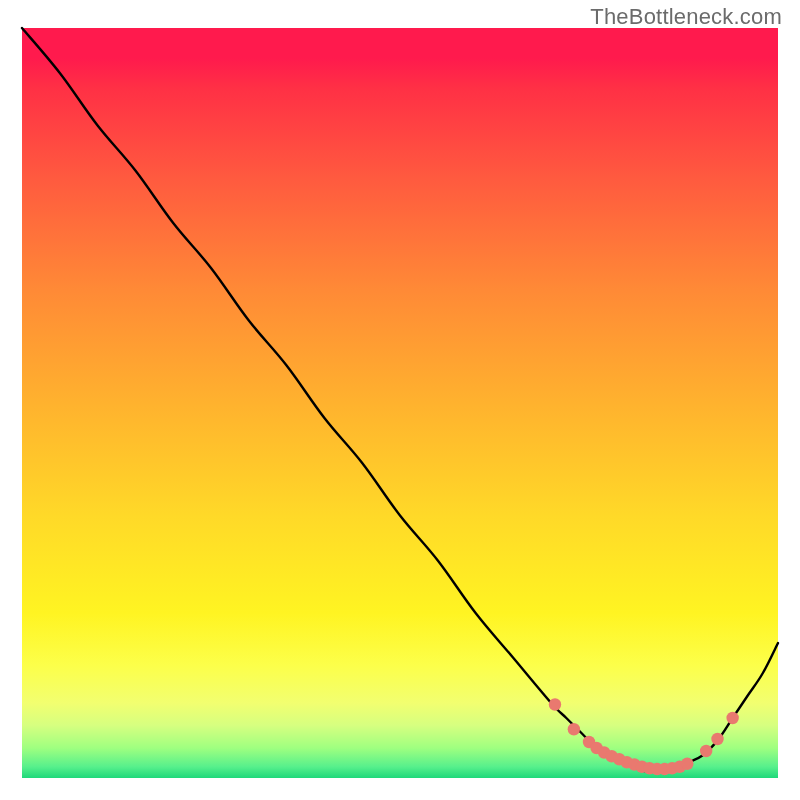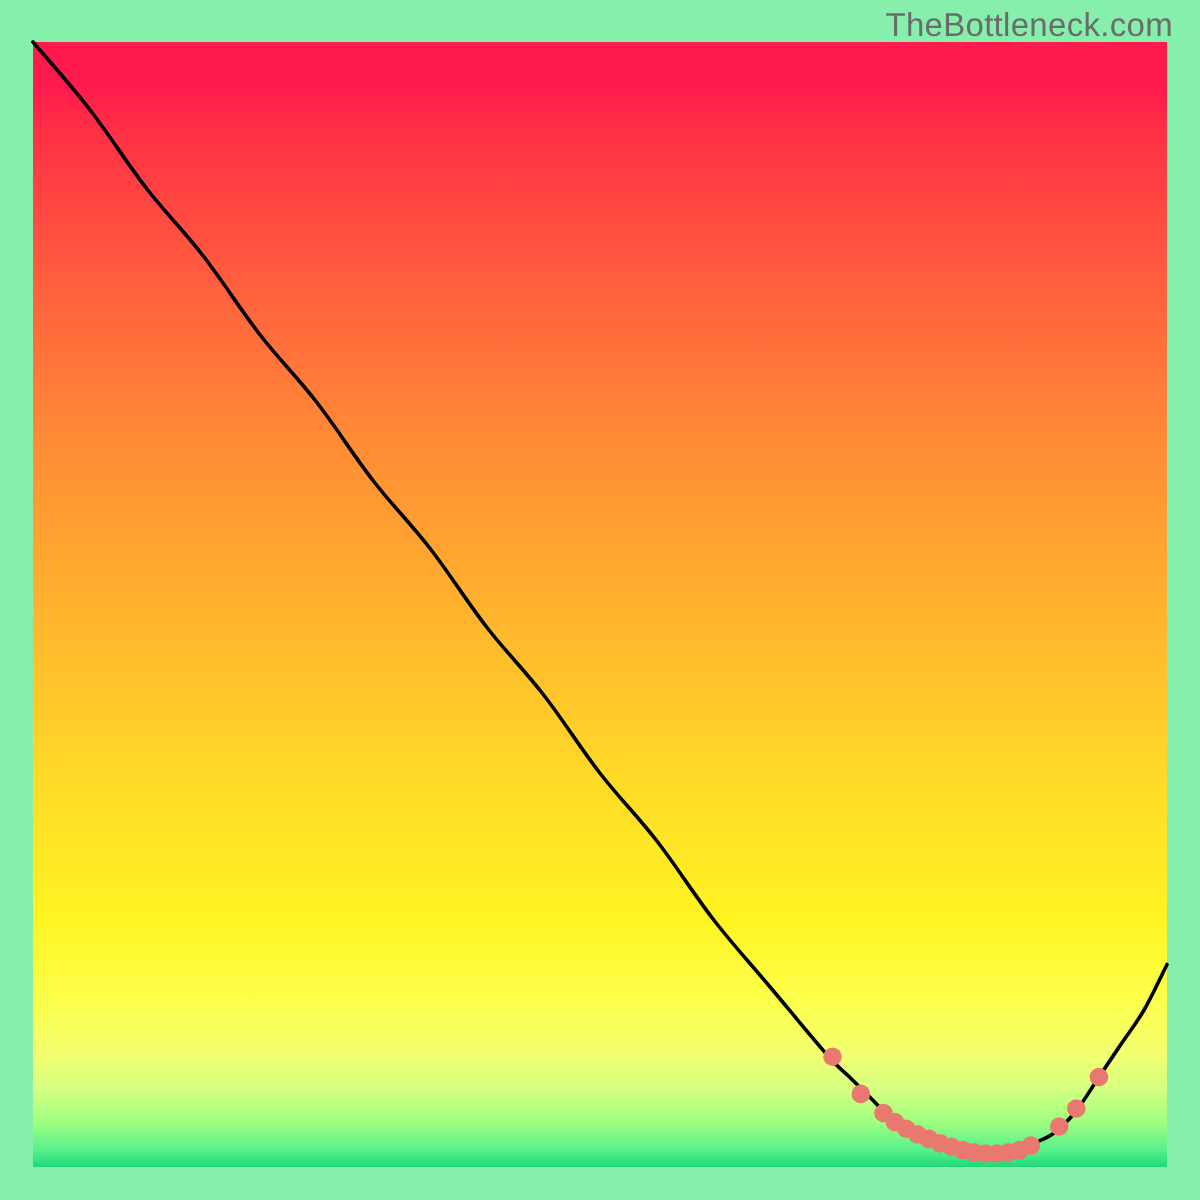--- a/index.html
+++ b/index.html
@@ -8,21 +8,21 @@
     width: 800px;
     height: 800px;
     background: #000;
     overflow: hidden;
     font-family: Arial, Helvetica, sans-serif;
   }
   .frame {
     position: relative;
     width: 800px;
     height: 800px;
-    background: #86efac;
+    background: #ffffff;
   }
   .watermark {
     position: absolute;
     top: 4px;
     right: 18px;
     color: #6b6b6b;
     font-size: 22px;
     font-weight: 500;
     letter-spacing: 0.2px;
     user-select: none;

